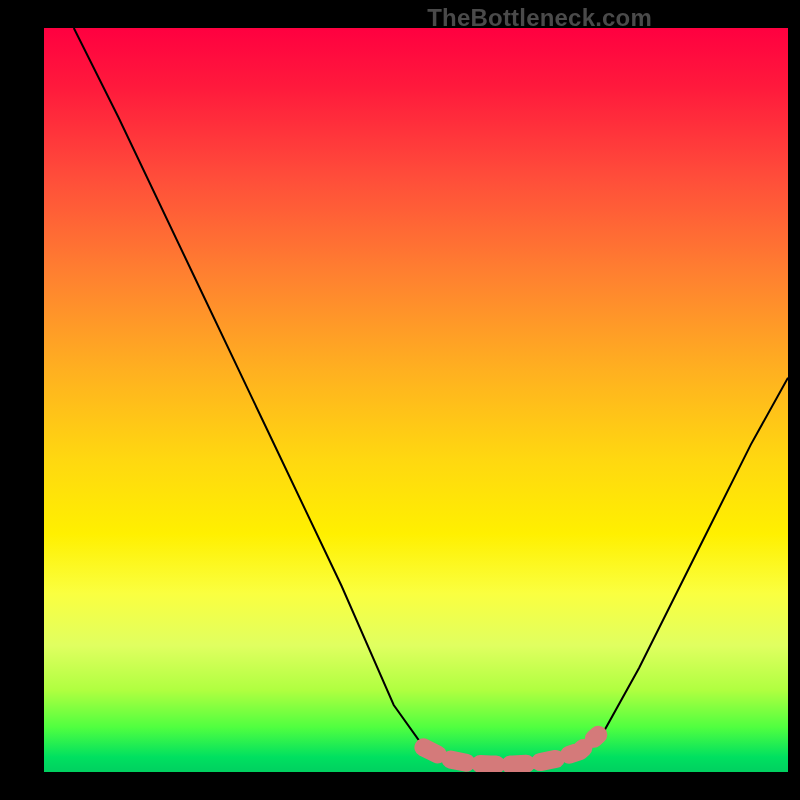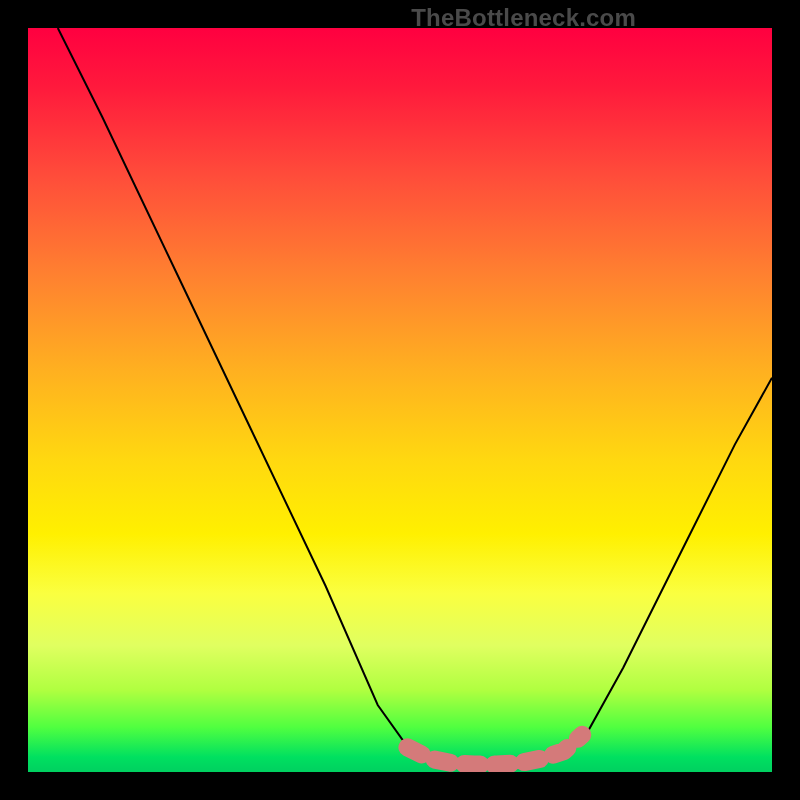--- a/index.html
+++ b/index.html
@@ -5,21 +5,21 @@
   html, body {
     margin: 0;
     padding: 0;
     width: 800px;
     height: 800px;
     background: #000;
     overflow: hidden;
   }
   .frame {
     position: absolute;
-    left: 0;
+    left: 16px;
     top: 0;
     width: 644px;
     height: 800px;
     background: #000;
   }
   .plot-area {
     position: absolute;
     left: 28px;
     top: 28px;
     width: 744px;

